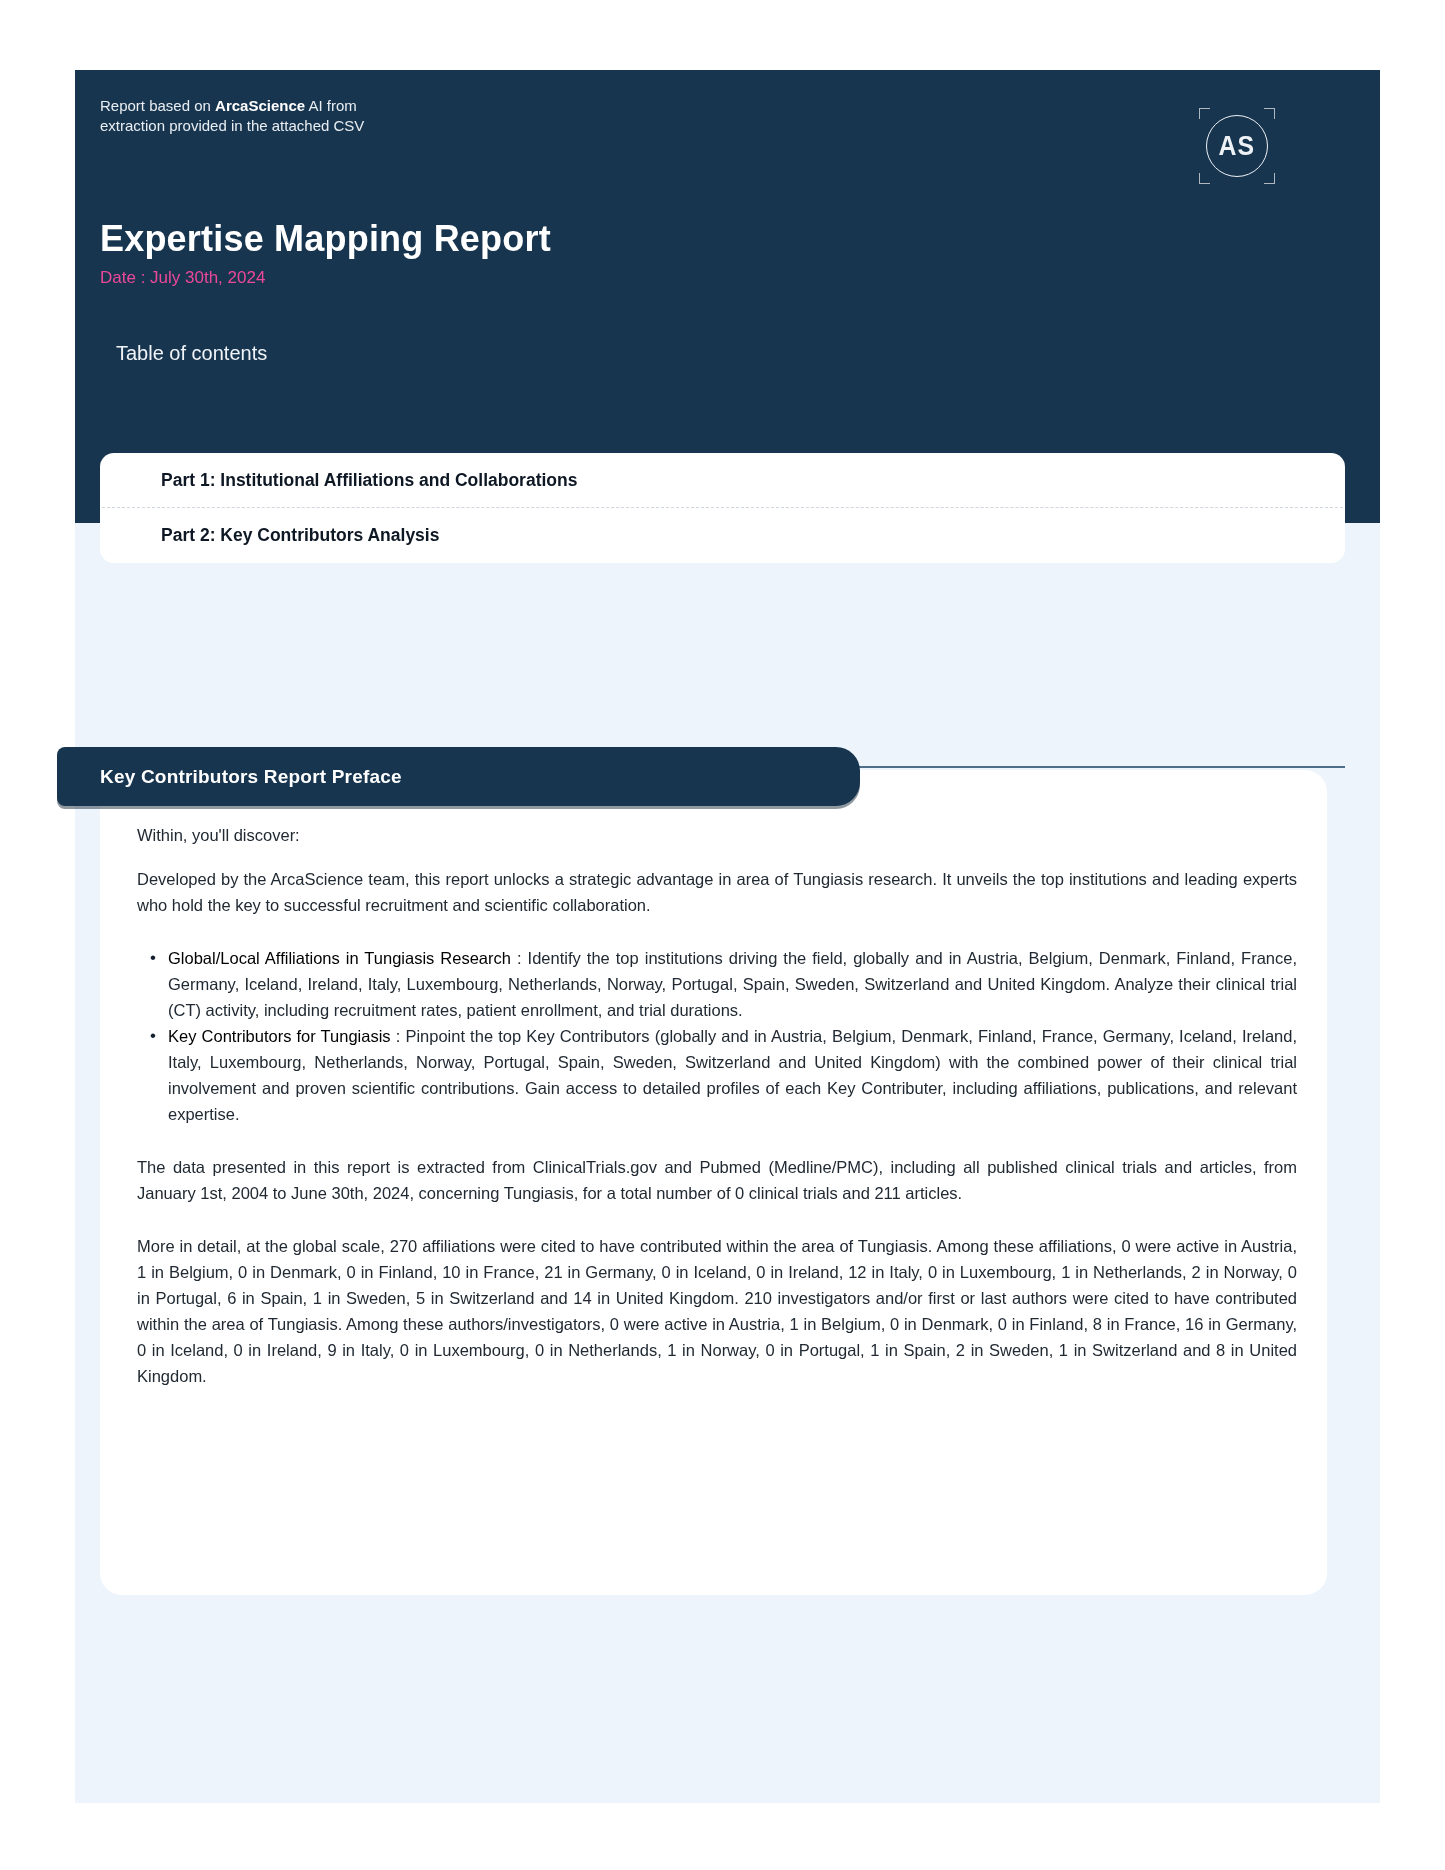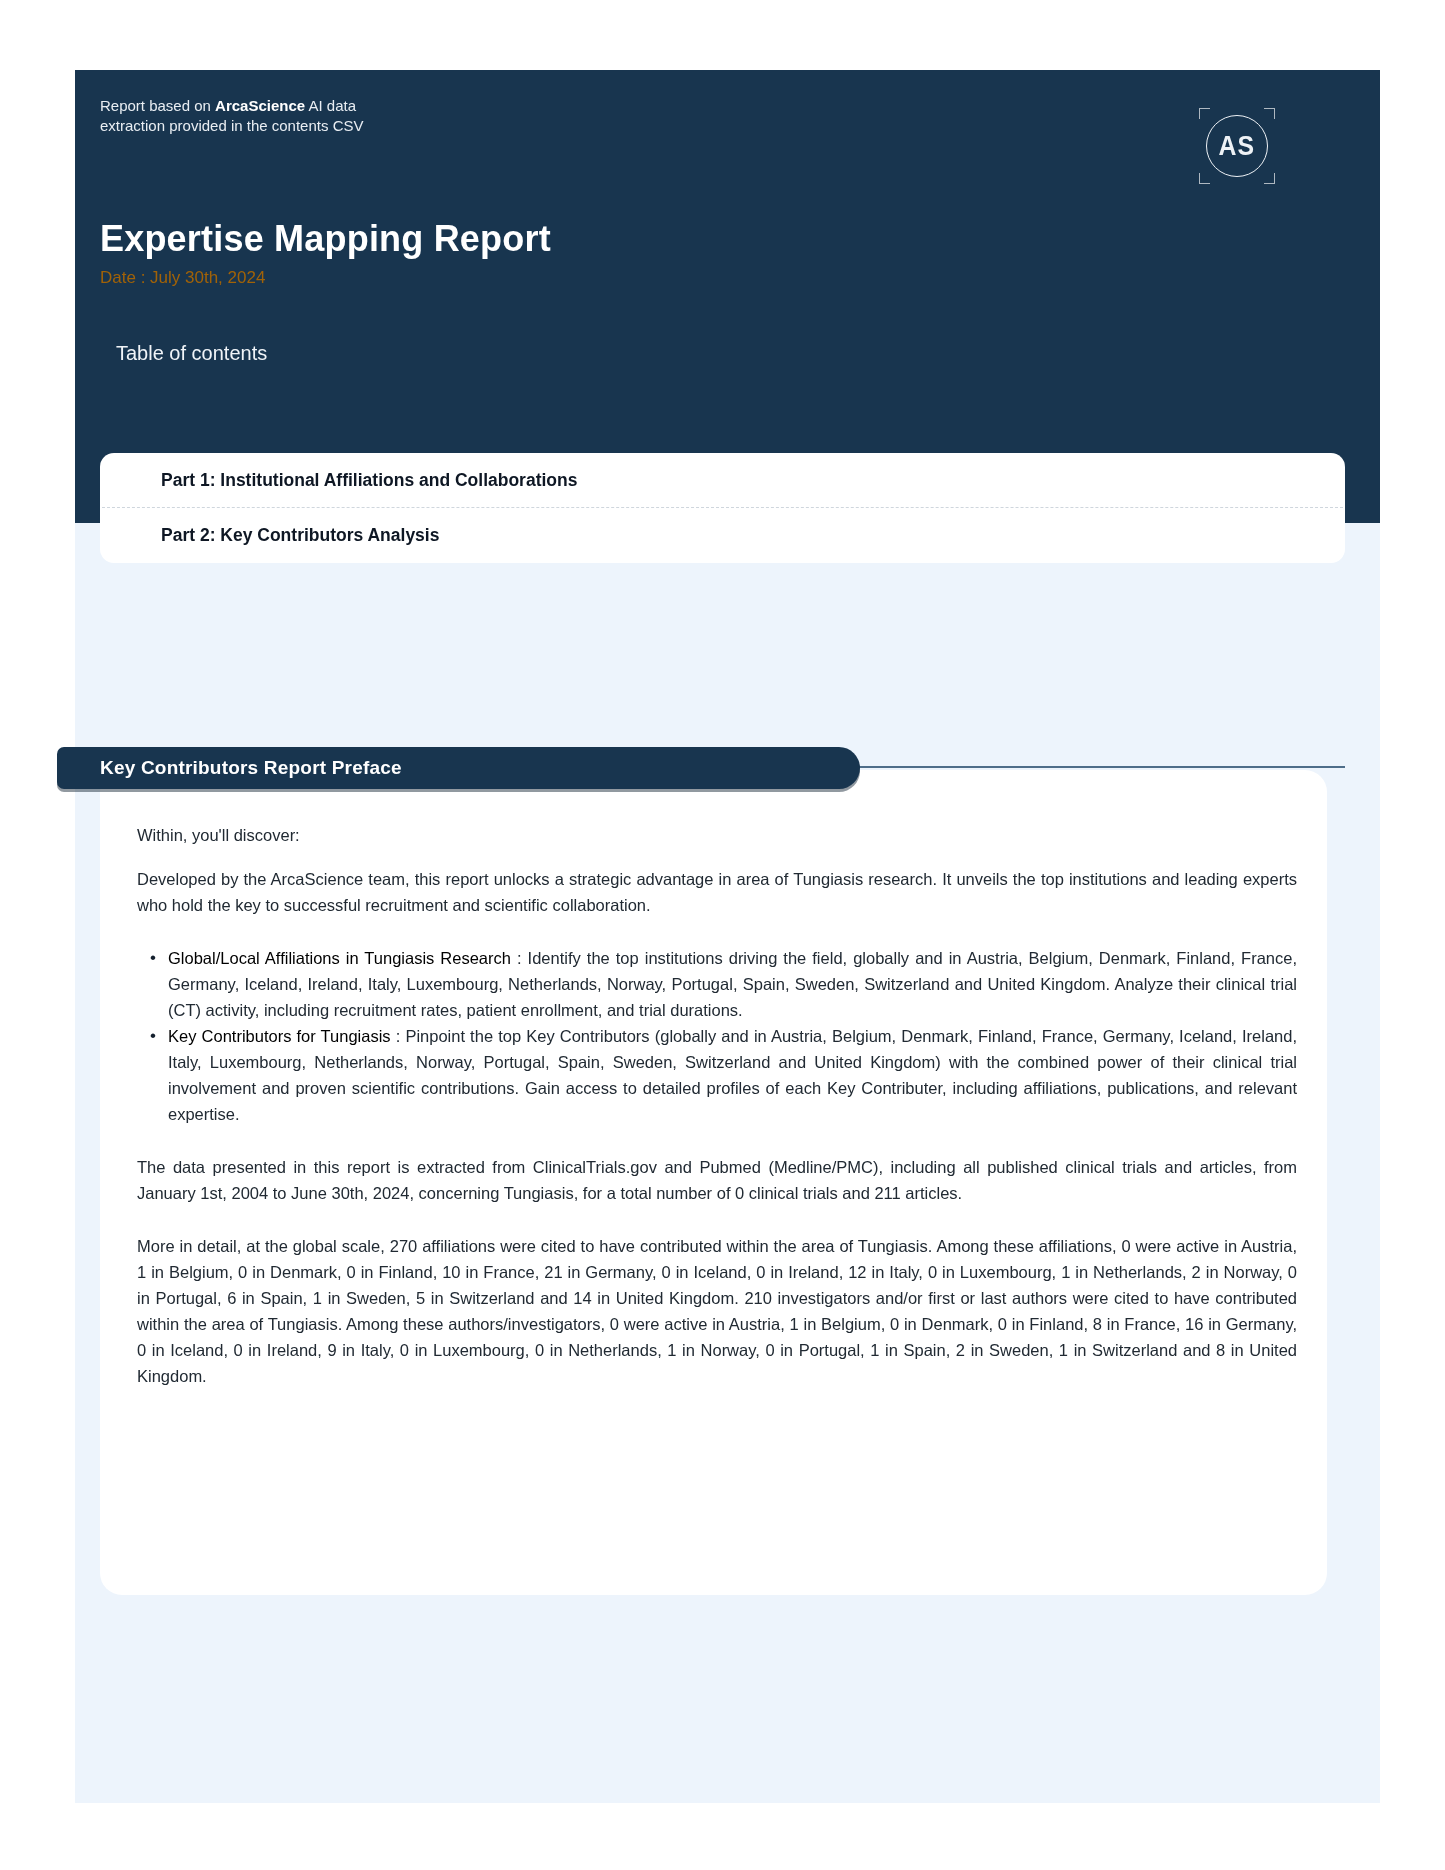--- a/index.html
+++ b/index.html
@@ -70,21 +70,21 @@
     position: absolute;
     left: 100px; top: 218px;
     color: #ffffff;
     font-size: 36px;
     font-weight: 700;
     letter-spacing: 0.2px;
   }
   .report-date {
     position: absolute;
     left: 100px; top: 268px;
-    color: #a16207;
+    color: #ec4899;
     font-size: 17px;
   }
 
   .toc-heading {
     position: absolute;
     left: 116px; top: 342px;
     color: #f0f4f8;
     font-size: 20px;
   }
 
@@ -116,21 +116,21 @@
   
   .banner-rule {
     position: absolute;
     left: 840px; top: 766px;
     width: 505px; height: 2px;
     background: #4e6d89;
   }
   .preface-banner {
     position: absolute;
     left: 57px; top: 747px;
-    width: 803px; height: 42px;
+    width: 803px; height: 59px;
     background: #18354f;
     border-radius: 8px 24px 24px 8px;
     box-shadow: 0 3px 0 rgba(12,28,45,0.45);
     display: flex; align-items: center;
     padding-left: 43px;
     z-index: 3;
   }
   .preface-banner .banner-label {
     color: #ffffff;
     font-size: 19px;
@@ -170,21 +170,21 @@
   .seg-bold { font-weight: 400; color: #000000; }
 </style>
 </head>
 <body>
 
 <div class="page">
 
   <div class="hero"></div>
   <div class="light-band"></div>
 
-  <div class="report-note"><span>Report based on </span><b>ArcaScience</b><span> AI data extraction provided in the contents CSV</span></div>
+  <div class="report-note"><span>Report based on </span><b>ArcaScience</b><span> AI from extraction provided in the attached CSV</span></div>
 
   <div class="logo-frame">
     <span class="tick tl"></span>
     <span class="tick tr"></span>
     <span class="tick bl"></span>
     <span class="tick br"></span>
     <div class="logo-circle">
       <span class="logo-text">AS</span>
     </div>
   </div>

